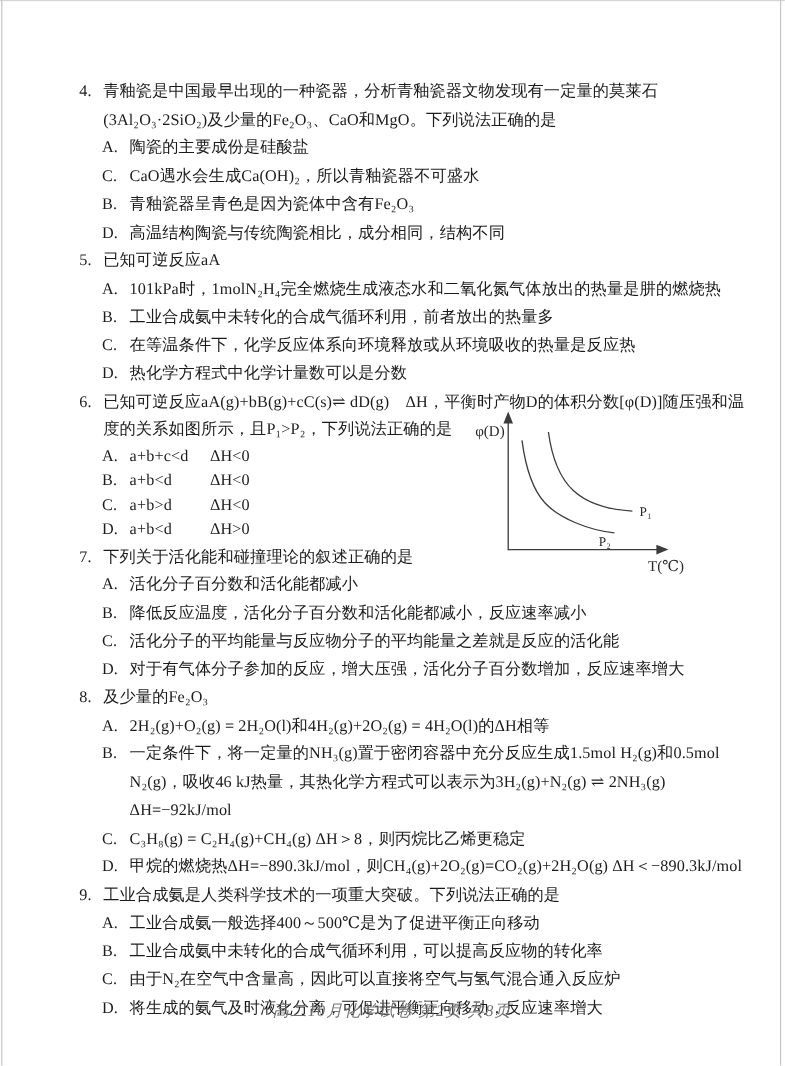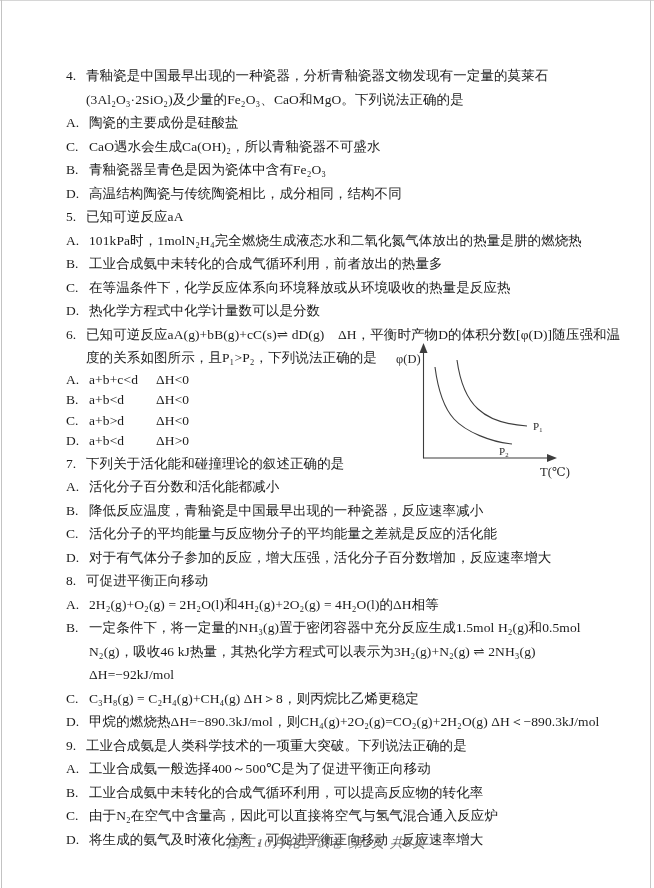--- a/index.html
+++ b/index.html
@@ -17,21 +17,21 @@
   .edge-right { position: absolute; top: 0; bottom: 0; right: 3px; width: 1px; background: #c7c7c7; }
 
   .content {
     position: absolute; top: 64px; left: 66px; right: 30px;
     font-size: 13.5px; line-height: 23.5px;
     letter-spacing: 0.1px;
   }
   .question { margin: 0; }
   .stem { padding-left: 20px; text-indent: -20px; }
   .qnum { display: inline-block; width: 20px; text-indent: 0; }
-  .option { padding-left: 23px; text-indent: -23px; }
+  .option { margin-left: 19px; padding-left: 23px; text-indent: -23px; }
   .opt-label { display: inline-block; width: 23px; text-indent: 0; }
   
   .q-6 .option { line-height: 20.5px; text-decoration: underline; }
   .q-6 .cond { display: inline-block; width: 67px; text-indent: 0; }
   .q-6 .dh { display: inline-block; text-indent: 0; }
 
   .fig { position: absolute; left: 396px; top: 342px; width: 225px; height: 140px; }
   .fig svg { display: block; }
   .fig text {
     font-family: "Liberation Serif", "DejaVu Serif", serif;
@@ -79,27 +79,27 @@
       <div class="stem"><span class="qnum">6.</span><span class="stem-text">已知可逆反应aA(g)+bB(g)+cC(s)⇌ dD(g)　ΔH，平衡时产物D的体积分数[φ(D)]随压强和温度的关系如图所示，且P₁&gt;P₂，下列说法正确的是</span></div>
       <div class="option"><span class="opt-label">A.</span><span class="cond">a+b+c&lt;d</span><span class="dh">ΔH&lt;0</span></div>
       <div class="option"><span class="opt-label">B.</span><span class="cond">a+b&lt;d</span><span class="dh">ΔH&lt;0</span></div>
       <div class="option"><span class="opt-label">C.</span><span class="cond">a+b&gt;d</span><span class="dh">ΔH&lt;0</span></div>
       <div class="option"><span class="opt-label">D.</span><span class="cond">a+b&lt;d</span><span class="dh">ΔH&gt;0</span></div>
     </section>
 
     <section class="question q-7">
       <div class="stem"><span class="qnum">7.</span><span class="stem-text">下列关于活化能和碰撞理论的叙述正确的是</span></div>
       <div class="option"><span class="opt-label">A.</span><span class="opt-text">活化分子百分数和活化能都减小</span></div>
-      <div class="option"><span class="opt-label">B.</span><span class="opt-text">降低反应温度，青釉瓷是中国最早出现的一种瓷器，反应速率减小</span></div>
+      <div class="option"><span class="opt-label">B.</span><span class="opt-text">降低反应温度，活化分子百分数和活化能都减小，反应速率减小</span></div>
       <div class="option"><span class="opt-label">C.</span><span class="opt-text">活化分子的平均能量与反应物分子的平均能量之差就是反应的活化能</span></div>
       <div class="option"><span class="opt-label">D.</span><span class="opt-text">对于有气体分子参加的反应，增大压强，活化分子百分数增加，反应速率增大</span></div>
     </section>
 
     <section class="question q-8">
-      <div class="stem"><span class="qnum">8.</span><span class="stem-text">可促进平衡正向移动</span></div>
+      <div class="stem"><span class="qnum">8.</span><span class="stem-text">及少量的Fe₂O₃</span></div>
       <div class="option"><span class="opt-label">A.</span><span class="opt-text">2H₂(g)+O₂(g) = 2H₂O(l)和4H₂(g)+2O₂(g) = 4H₂O(l)的ΔH相等</span></div>
       <div class="option"><span class="opt-label">B.</span><span class="opt-text">一定条件下，将一定量的NH₃(g)置于密闭容器中充分反应生成1.5mol H₂(g)和0.5mol N₂(g)，吸收46 kJ热量，其热化学方程式可以表示为3H₂(g)+N₂(g) ⇌ 2NH₃(g) ΔH=−92kJ/mol</span></div>
       <div class="option"><span class="opt-label">C.</span><span class="opt-text">C₃H₈(g) = C₂H₄(g)+CH₄(g) ΔH＞8，则丙烷比乙烯更稳定</span></div>
       <div class="option"><span class="opt-label">D.</span><span class="opt-text">甲烷的燃烧热ΔH=−890.3kJ/mol，则CH₄(g)+2O₂(g)=CO₂(g)+2H₂O(g) ΔH＜−890.3kJ/mol</span></div>
     </section>
 
     <section class="question q-9">
       <div class="stem"><span class="qnum">9.</span><span class="stem-text">工业合成氨是人类科学技术的一项重大突破。下列说法正确的是</span></div>
       <div class="option"><span class="opt-label">A.</span><span class="opt-text">工业合成氨一般选择400～500℃是为了促进平衡正向移动</span></div>
       <div class="option"><span class="opt-label">B.</span><span class="opt-text">工业合成氨中未转化的合成气循环利用，可以提高反应物的转化率</span></div>

